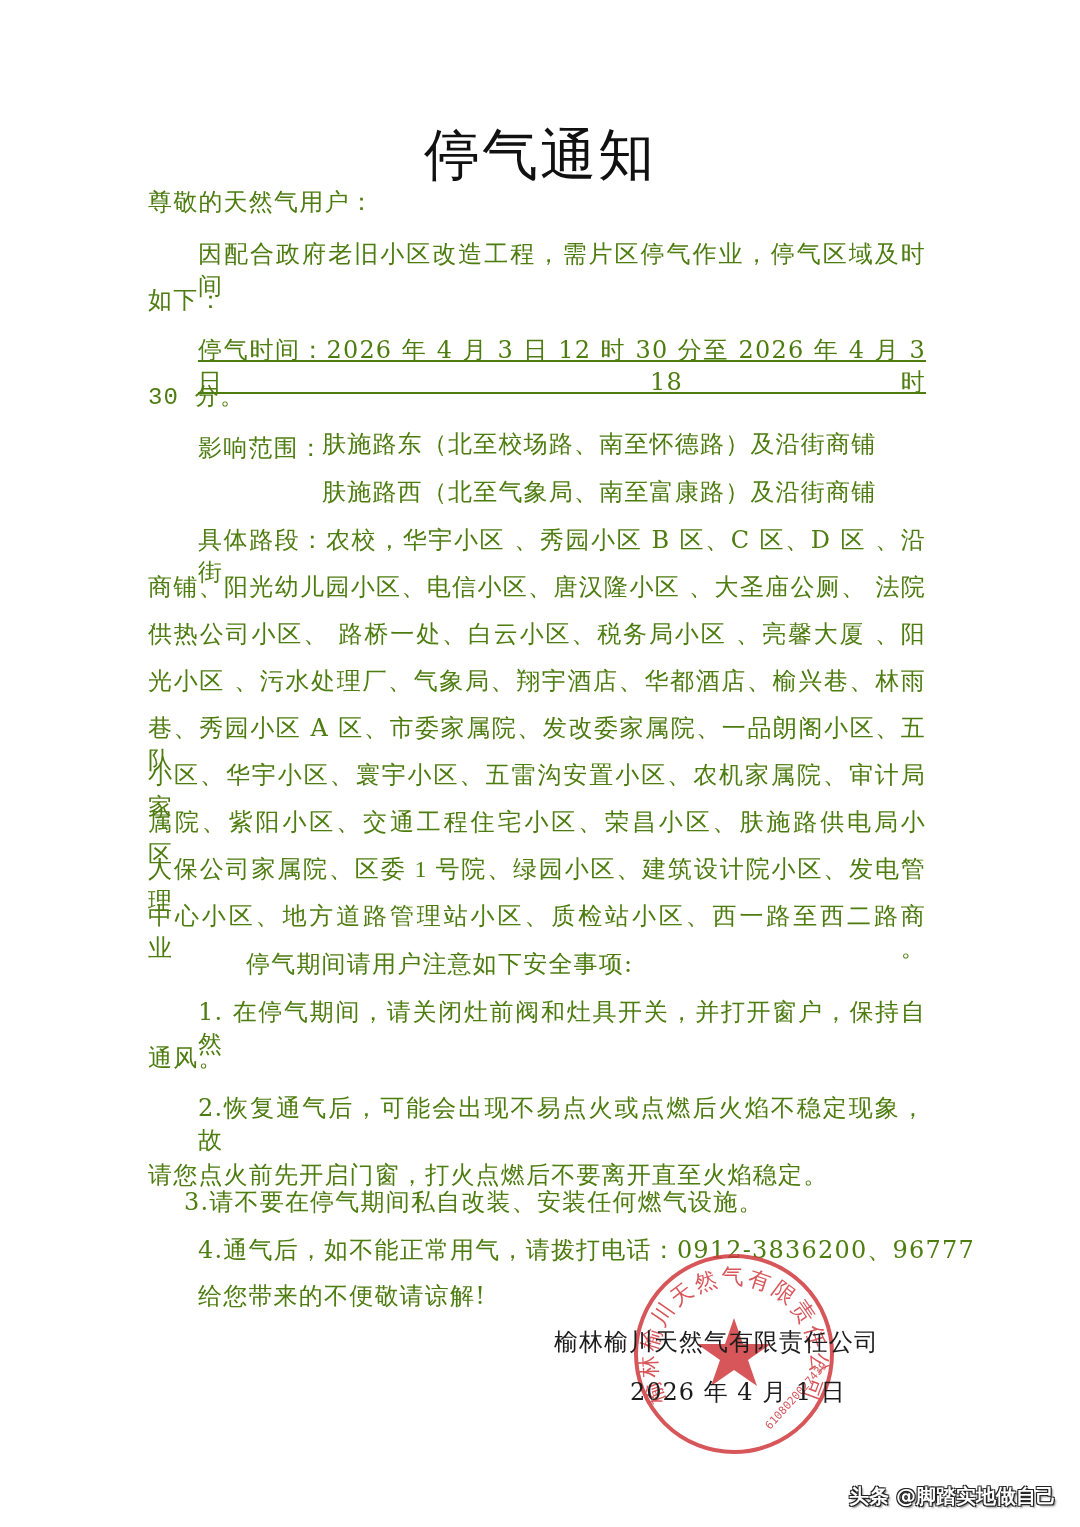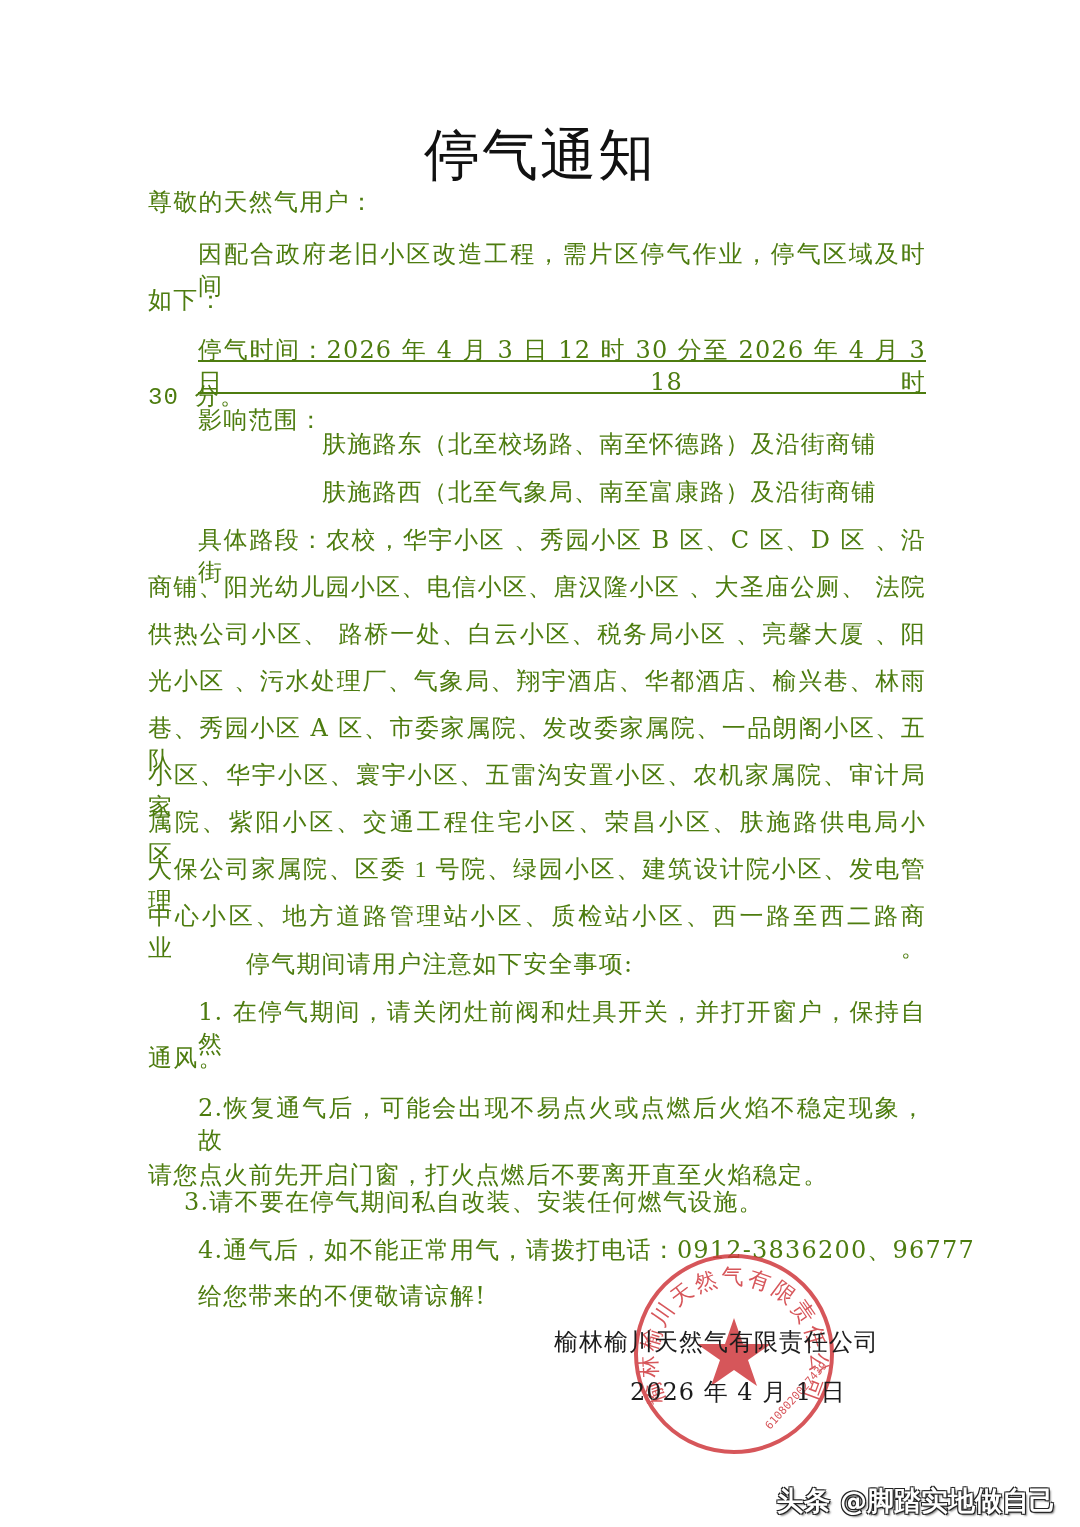--- a/index.html
+++ b/index.html
@@ -22,41 +22,41 @@
   }
   .justify { text-align: justify; text-align-last: justify; white-space: normal; }
   .sig { position: absolute; font-size: 24px; color: #1c1c1c; white-space: nowrap; letter-spacing: 1px; }
   .seal {
     position: absolute; left: 632px; top: 1252px; width: 204px; height: 204px;
     opacity: 0.85;
   }
   .watermark {
     position: absolute; right: 24px; top: 1483px;
     font-family: "DejaVu Sans", "Liberation Sans", sans-serif;
-    font-size: 27px; color: #ffffff; white-space: nowrap;
+    font-size: 20px; color: #ffffff; white-space: nowrap;
     text-shadow: 1px 1px 0 #222, -1px 1px 0 #222, 1px -1px 0 #222, -1px -1px 0 #222, 2px 2px 2px rgba(0,0,0,0.5);
     font-weight: bold;
   }
 </style>
 </head>
 <body>
 
 <div class="page">
 
   <div class="title">停气通知</div>
 
   <div class="line" style="left:148px; top:186px;">尊敬的天然气用户：</div>
 
   <div class="line justify" style="left:198px; top:238px; width:728px;">因配合政府老旧小区改造工程，需片区停气作业，停气区域及时间</div>
   <div class="line" style="left:148px; top:284px;">如下：</div>
 
   <div class="line justify" style="left:198px; top:334px; width:728px;text-decoration:underline;">停气时间：2026 年 4 月 3 日 12 时 30 分至 2026 年 4 月 3 日 18 时</div>
   <div class="line" style="left:148px; top:380px;font-family:Liberation Mono, monospace;">30 分。</div>
 
-  <div class="line" style="left:198px; top:404px;">影响范围：</div>
+  <div class="line" style="left:198px; top:432px;">影响范围：</div>
   <div class="line" style="left:322px; top:428px;">肤施路东（北至校场路、南至怀德路）及沿街商铺</div>
   <div class="line" style="left:322px; top:476px;">肤施路西（北至气象局、南至富康路）及沿街商铺</div>
 
   <div class="line justify" style="left:198px; top:524px; width:728px;">具体路段：农校，华宇小区 、秀园小区 B 区、C 区、D 区 、沿街</div>
   <div class="line justify" style="left:148px; top:571px; width:778px;">商铺、阳光幼儿园小区、电信小区、唐汉隆小区 、大圣庙公厕、 法院 、</div>
   <div class="line justify" style="left:148px; top:618px; width:778px;">供热公司小区、 路桥一处、白云小区、税务局小区 、亮馨大厦 、阳</div>
   <div class="line justify" style="left:148px; top:665px; width:778px;">光小区 、污水处理厂、气象局、翔宇酒店、华都酒店、榆兴巷、林雨</div>
   <div class="line justify" style="left:148px; top:712px; width:778px;">巷、秀园小区 A 区、市委家属院、发改委家属院、一品朗阁小区、五队</div>
   <div class="line justify" style="left:148px; top:759px; width:778px;">小区、华宇小区、寰宇小区、五雷沟安置小区、农机家属院、审计局家</div>
   <div class="line justify" style="left:148px; top:806px; width:778px;">属院、紫阳小区、交通工程住宅小区、荣昌小区、肤施路供电局小区、</div>

